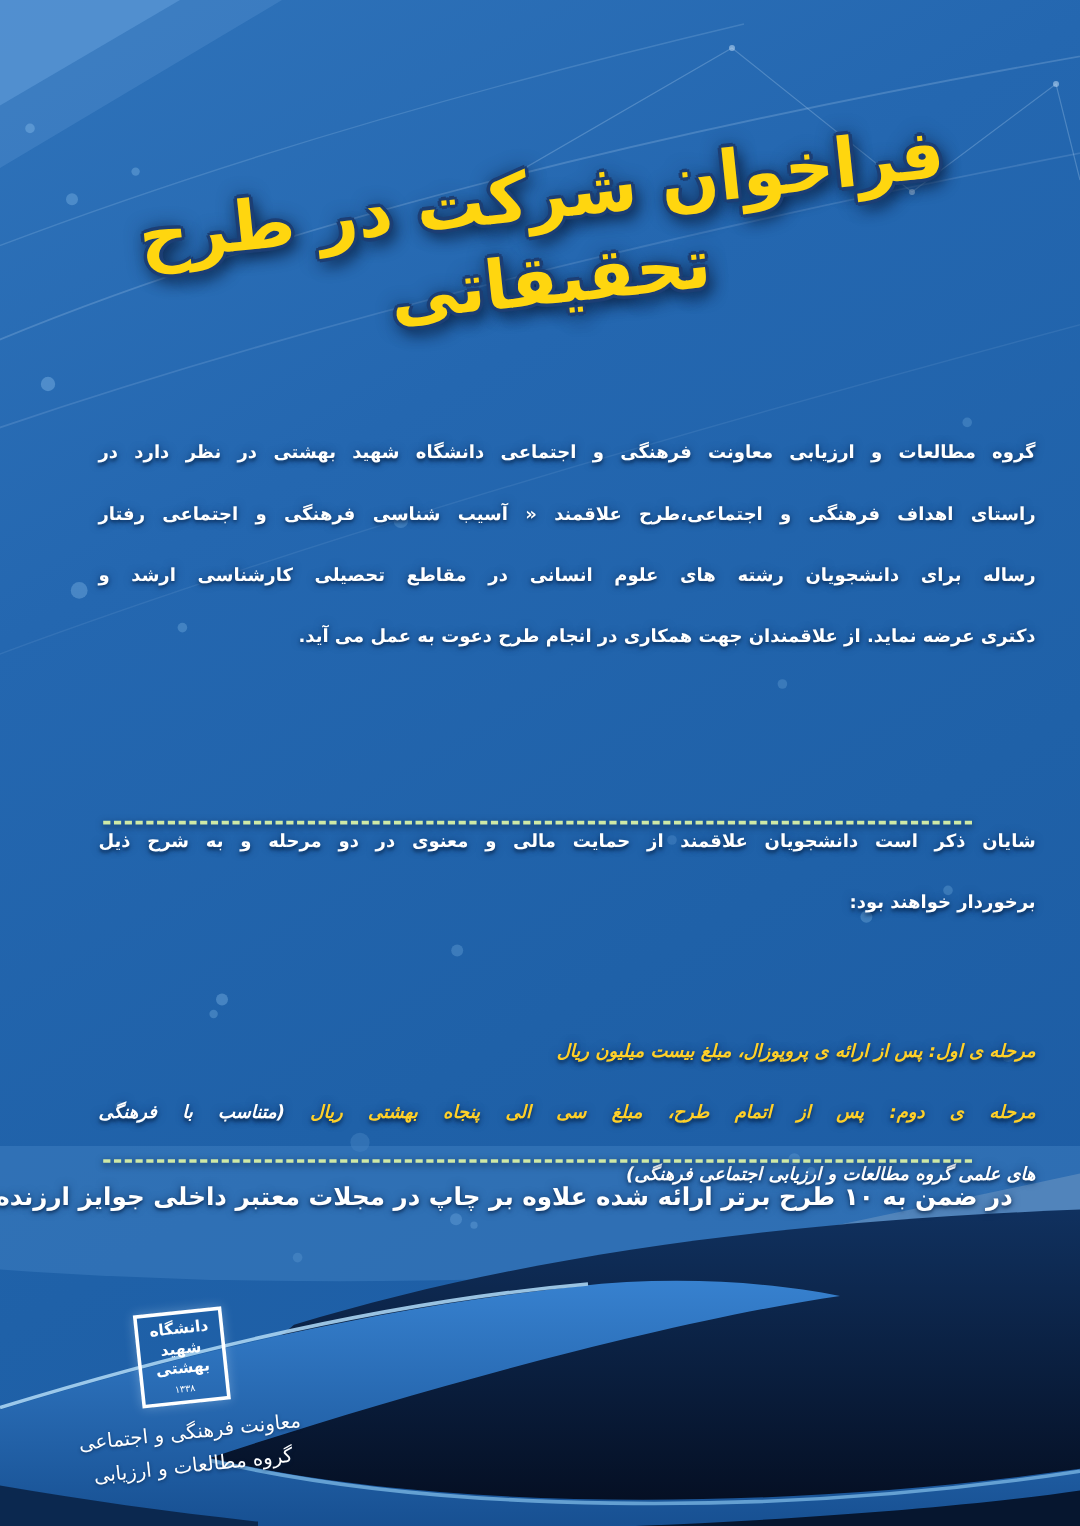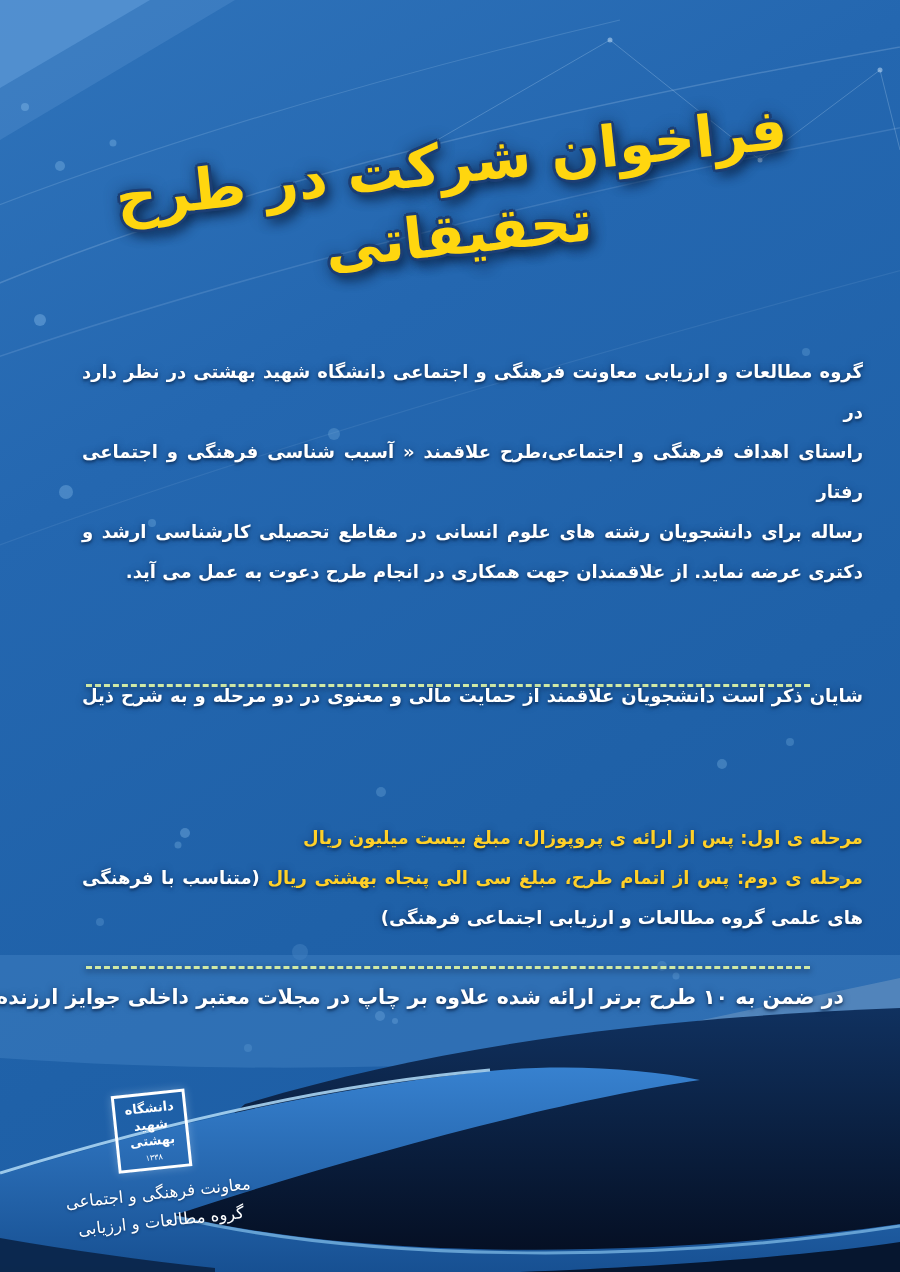--- a/index.html
+++ b/index.html
@@ -25,24 +25,24 @@
     text-shadow:
       3px 0 0 #1c3e74,-3px 0 0 #1c3e74,0 3px 0 #1c3e74,0 -3px 0 #1c3e74,
       2px 2px 0 #1c3e74,-2px 2px 0 #1c3e74,2px -2px 0 #1c3e74,-2px -2px 0 #1c3e74,
       0 0 16px rgba(9,30,65,.85),4px 7px 12px rgba(6,22,50,.7);
   }
 
   
   .textcol{position:absolute;left:82px;width:781px;z-index:2;}
   .p1{top:352px;}
   .p2{top:676px;}
-  .stages{top:818px;}
+  .stages{top:851px;font-style:italic;}
   .bline{
-    font-size:18px;font-weight:bold;color:#ffffff;
-    line-height:40px;white-space:nowrap;
+    font-size:15px;font-weight:bold;color:#ffffff;
+    line-height:51px;white-space:nowrap;
     text-shadow:0 0 7px rgba(10,40,85,.55),0 2px 3px rgba(6,30,64,.65);
     text-align:right;
   }
   .just{white-space:normal;text-align:justify;text-align-last:justify;}
   .yellow{color:#ffd028;}
   .stage-note-cont{padding-left:135px;text-align:right;}
 
   .dash{
     position:absolute;left:86px;width:724px;height:0;
     border-top:3px dashed #cfe9a6;z-index:2;
@@ -151,20 +151,21 @@
     <div class="bline just">گروه مطالعات و ارزیابی معاونت فرهنگی و اجتماعی دانشگاه شهید بهشتی در نظر دارد در</div>
     <div class="bline just">راستای اهداف فرهنگی و اجتماعی،طرح علاقمند « آسیب شناسی فرهنگی و اجتماعی رفتار</div>
     <div class="bline just">رساله برای دانشجویان رشته های علوم انسانی در مقاطع تحصیلی کارشناسی ارشد و</div>
     <div class="bline">دکتری عرضه نماید. از علاقمندان جهت همکاری در انجام طرح دعوت به عمل می آید.</div>
   </div>
 
   <div class="dash dash1"></div>
 
   <div class="textcol p2">
     <div class="bline just">شایان ذکر است دانشجویان علاقمند از حمایت مالی و معنوی در دو مرحله و به شرح ذیل</div>
+    <div class="bline">برخوردار خواهند بود:</div>
   </div>
 
   <div class="textcol stages">
     <div class="bline yellow">مرحله ی اول: پس از ارائه ی پروپوزال، مبلغ بیست میلیون ریال</div>
     <div class="bline just"><span class="yellow">مرحله ی دوم: پس از اتمام طرح، مبلغ سی الی پنجاه بهشتی ریال </span><span>(متناسب با فرهنگی</span></div>
     <div class="bline stage-note-cont">های علمی گروه مطالعات و ارزیابی اجتماعی فرهنگی)</div>
   </div>
 
   <div class="dash dash2"></div>
 

